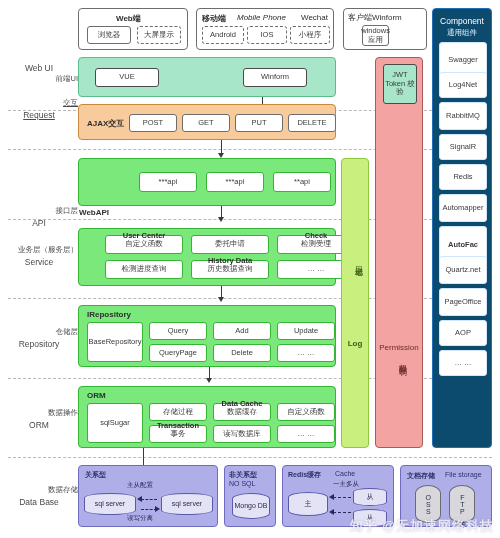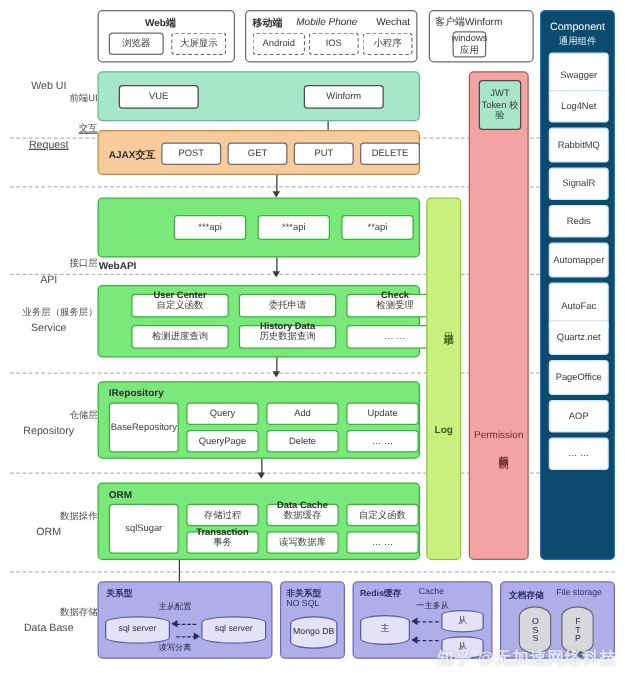--- a/index.html
+++ b/index.html
@@ -285,21 +285,21 @@
   <div class="band band-blue" style="left:432px; top:8px; width:60px; height:440px;">
     <div style="position:absolute; left:0; right:0; top:7px; text-align:center; font-size:8.5px; color:#ffffff;">Component</div>
     <div style="position:absolute; left:0; right:0; top:19px; text-align:center; font-size:7.5px; color:#e6f2ff;">通用组件</div>
 
     <div class="chip blue" style="left:6px; top:33px;  width:48px; height:36px;">Swagger</div>
     <div class="chip blue" style="left:6px; top:63px;  width:48px; height:26px;">Log4Net</div>
     <div class="chip blue" style="left:6px; top:93px;  width:48px; height:28px;">RabbitMQ</div>
     <div class="chip blue" style="left:6px; top:125px; width:48px; height:26px;">SignalR</div>
     <div class="chip blue" style="left:6px; top:155px; width:48px; height:26px;">Redis</div>
     <div class="chip blue" style="left:6px; top:185px; width:48px; height:28px;">Automapper</div>
-    <div class="chip blue" style="left:6px; top:217px; width:48px; height:38px;">AutoFac</div>
+    <div class="chip blue" style="left:6px; top:217px; width:48px; height:38px;font-weight:bold;">AutoFac</div>
     <div class="chip blue" style="left:6px; top:247px; width:48px; height:28px;">Quartz.net</div>
     <div class="chip blue" style="left:6px; top:279px; width:48px; height:28px;">PageOffice</div>
     <div class="chip blue" style="left:6px; top:311px; width:48px; height:26px;">AOP</div>
     <div class="chip blue" style="left:6px; top:341px; width:48px; height:26px;">… …</div>
   </div>
 
   <div class="band band-purple" style="left:78px; top:465px; width:140px; height:62px;">
     <div class="db-cap" style="left:6px; top:4px;">关系型</div>
     <div class="db-note" style="left:48px; top:15px;">主从配置</div>
     <div class="cyl" style="left:5px; top:27px; width:52px; height:22px;">sql server</div>

